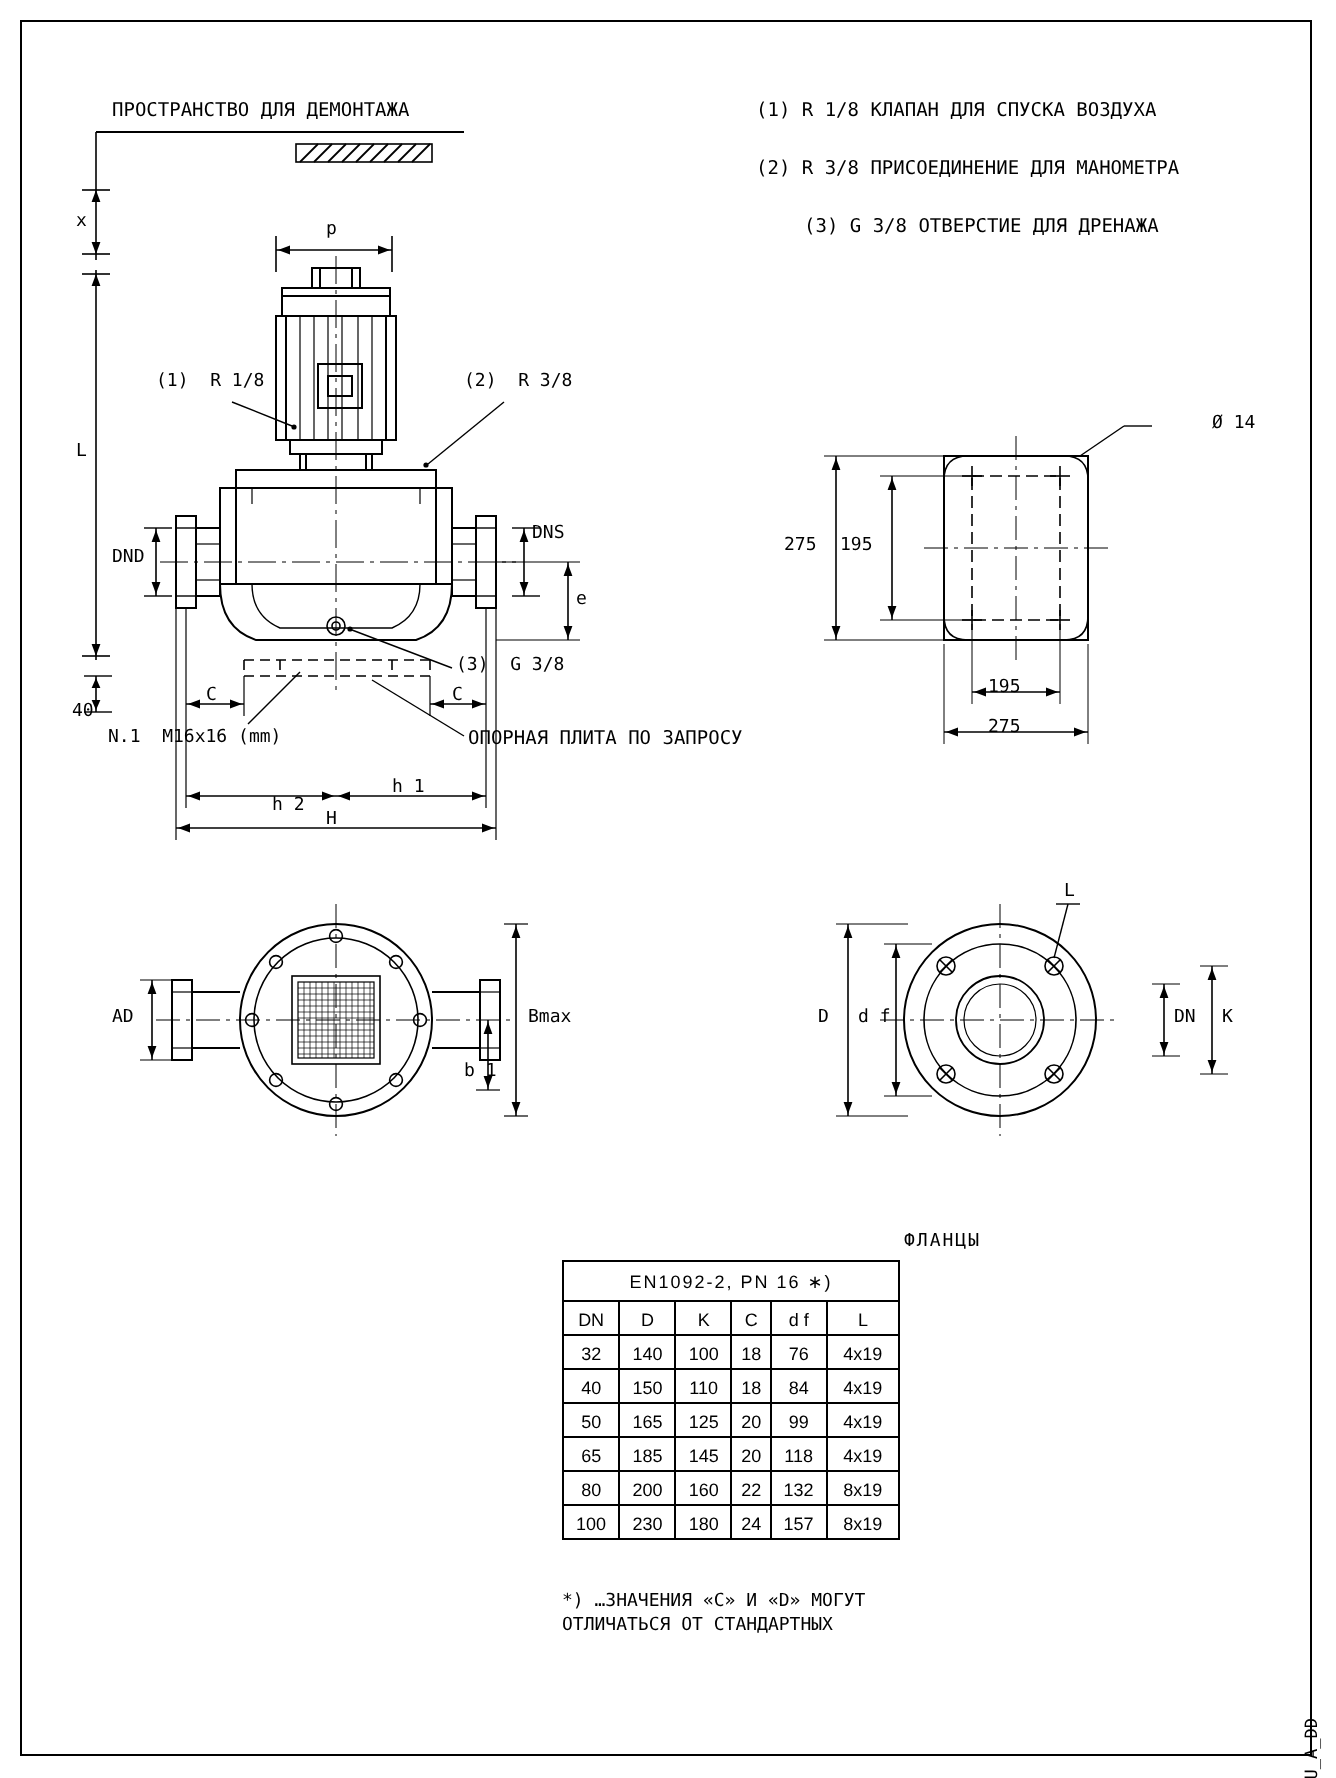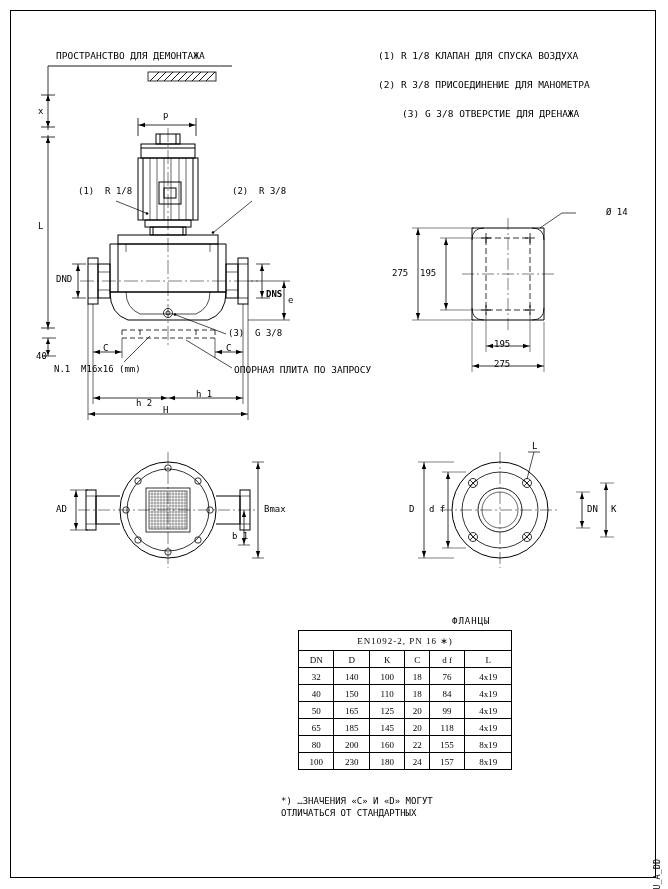--- a/index.html
+++ b/index.html
@@ -46,25 +46,24 @@
     top: 0;
     width: 668px;
     height: 889px;
     pointer-events: none;
   }
   
   #flanges {
     position: absolute;
     left: 281px;
     top: 630px;
-    width: 214px;
+    width: 169px;
     border-collapse: collapse;
-    font-family: Liberation Serif, serif;
+    font-family: Liberation Sans, sans-serif;
     font-size: 9px;
-    margin-left: 17px;
   }
   #flanges td, #flanges th {
     border: 1px solid #000;
     text-align: center;
     padding: 2px 0 1px 0;
     font-weight: normal;
     height: 13px;
   }
   #flanges .title-row td {
     letter-spacing: 1px;
@@ -454,21 +453,21 @@
 
   <div class="txt note" style="left:56px; top:50px;">ПРОСТРАНСТВО ДЛЯ ДЕМОНТАЖА</div>
 
   <div class="txt lbl" style="left:38px; top:106px;">x</div>
   <div class="txt lbl" style="left:163px; top:110px;">p</div>
   <div class="txt lbl" style="left:38px; top:221px;">L</div>
   <div class="txt lbl" style="left:78px; top:186px;">(1)  R 1/8</div>
   <div class="txt lbl" style="left:232px; top:186px;">(2)  R 3/8</div>
   <div class="txt lbl" style="left:228px; top:328px;">(3)  G 3/8</div>
   <div class="txt lbl" style="left:56px; top:274px;">DND</div>
-  <div class="txt lbl" style="left:266px; top:289px;font-weight:bold;">DNS</div>
+  <div class="txt lbl" style="left:266px; top:262px;">DNS</div>
   <div class="txt lbl" style="left:288px; top:295px;">e</div>
   <div class="txt lbl" style="left:36px; top:351px;">40</div>
   <div class="txt lbl" style="left:103px; top:343px;">C</div>
   <div class="txt lbl" style="left:226px; top:343px;">C</div>
   <div class="txt lbl" style="left:54px; top:364px;">N.1  M16x16 (mm)</div>
   <div class="txt note" style="left:234px; top:364px;">ОПОРНАЯ ПЛИТА ПО ЗАПРОСУ</div>
   <div class="txt lbl" style="left:120px; top:398px;margin-left:16px;">h 2</div>
   <div class="txt lbl" style="left:196px; top:389px;">h 1</div>
   <div class="txt lbl" style="left:163px; top:405px;">H</div>
 
@@ -532,21 +531,21 @@
         <td>145</td>
         <td>20</td>
         <td>118</td>
         <td>4x19</td>
       </tr>
       <tr>
         <td>80</td>
         <td>200</td>
         <td>160</td>
         <td>22</td>
-        <td>155</td>
+        <td>132</td>
         <td>8x19</td>
       </tr>
       <tr>
         <td>100</td>
         <td>230</td>
         <td>180</td>
         <td>24</td>
         <td>157</td>
         <td>8x19</td>
       </tr>

